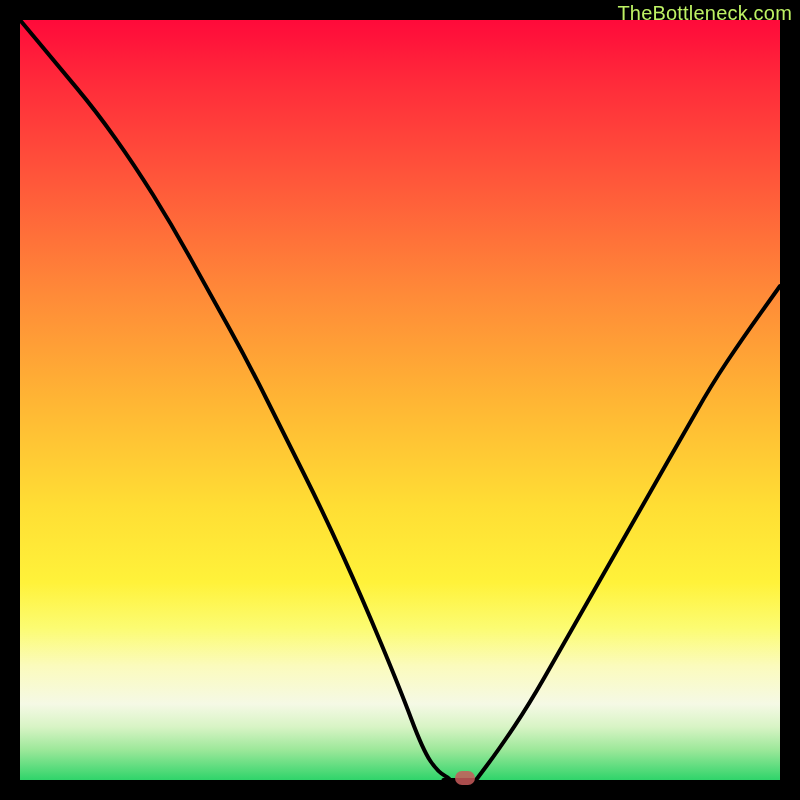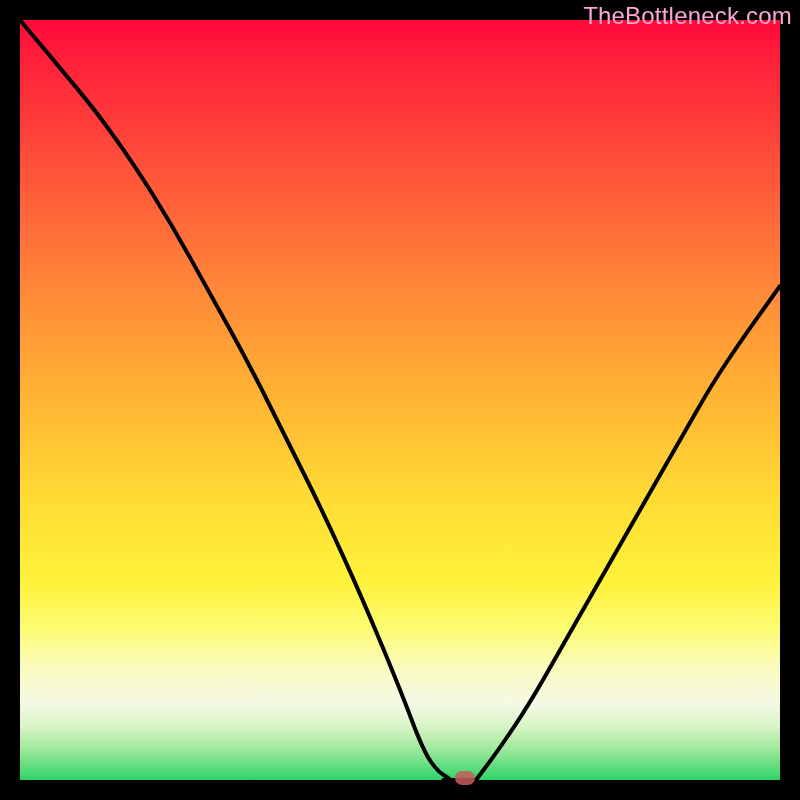--- a/index.html
+++ b/index.html
@@ -40,22 +40,22 @@
       #f5f9e5 90%,
       #d8f4c5 93%,
       #9de89a 96%,
       #2fd46a 100%
     );
   }
   .watermark {
     position: absolute;
     top: 2px;
     right: 8px;
-    color: #f9a8d4;
-    font-size: 24px;
+    color: #bef264;
+    font-size: 20px;
     font-weight: 500;
     letter-spacing: 0.2px;
   }
   svg.curve {
     position: absolute;
     left: 20px;
     top: 20px;
     width: 760px;
     height: 760px;
     overflow: visible;

